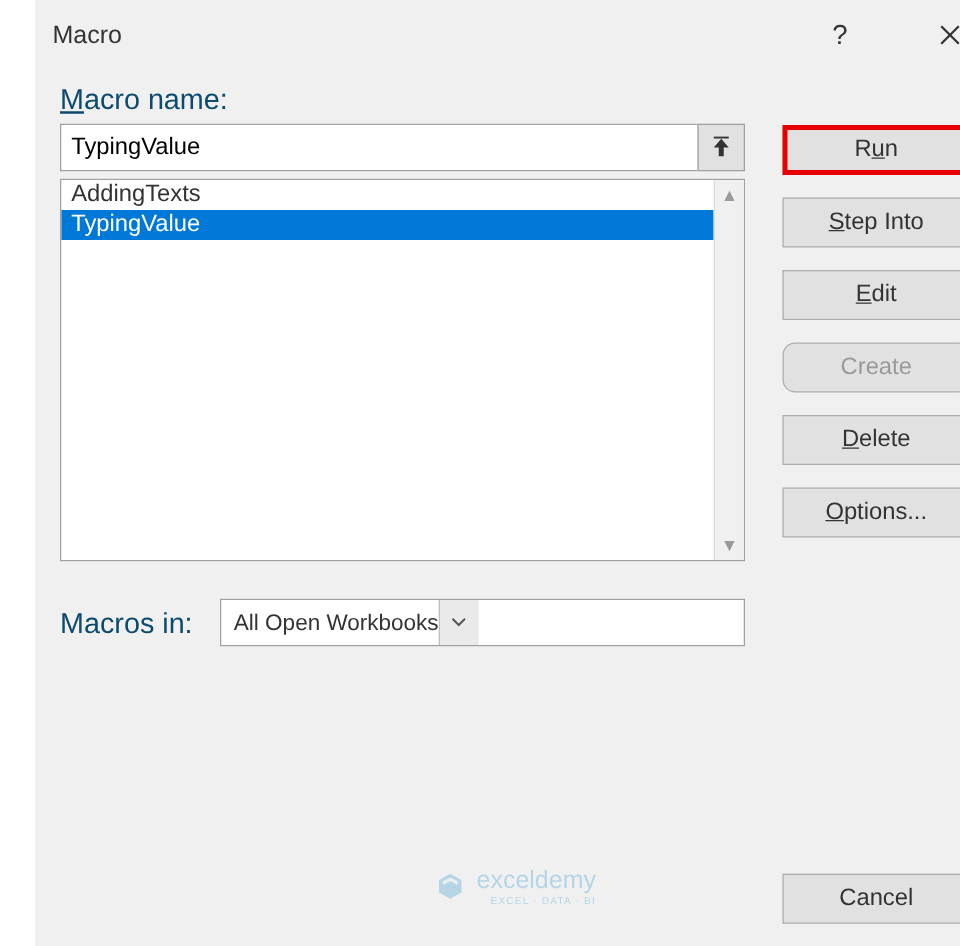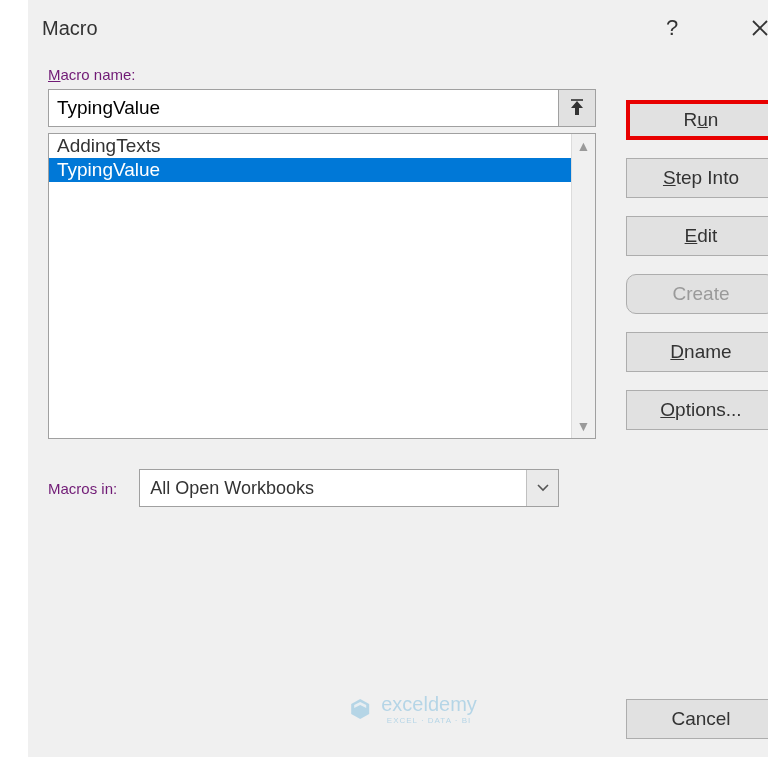--- a/index.html
+++ b/index.html
@@ -41,22 +41,22 @@
     color: #333;
   }
   .titlebar .help-btn { font-size: 22px; font-weight: 500; margin-right: 44px;}
   .titlebar .close-btn { font-size: 24px; }
   .content {
     flex: 1;
     padding: 14px 20px 10px 20px;
     position: relative;
   }
   .label {
-    font-size: 15px;
-    color: #701a75;
+    font-size: 23px;
+    color: #0c4a6e;
     margin-bottom: 6px;
   }
   .row-top {
     display: flex;
     gap: 30px;
   }
   .left-col {
     flex: 1;
   }
   .right-col {
@@ -152,21 +152,20 @@
   }
   .macros-in-row .label { margin-bottom: 0; }
   .select {
     flex: 1;
     max-width: 420px;
     height: 38px;
     border: 1px solid #a0a0a0;
     background: #fff;
     display: flex;
     align-items: center;
-    justify-content: space-between;
     padding: 0 0 0 10px;
   }
   .select-arrow {
     width: 32px;
     height: 100%;
     border-left: 1px solid #c0c0c0;
     background: #eaeaea;
     display: flex;
     align-items: center;
     justify-content: center;
@@ -193,21 +192,21 @@
     align-items: center;
     gap: 8px;
     opacity: 0.35;
     color: #4aa5d6;
     font-size: 20px;
   }
   .watermark-sub {
     font-size: 8px;
     letter-spacing: 1px;
     color: #4aa5d6;
-    text-align: center;
+    text-align: right;
   }
   .watermark svg { display: block; }
   .u { text-decoration: underline; }
 </style>
 </head>
 <body>
 
 <div class="window">
 
   <div class="titlebar">
@@ -273,21 +272,21 @@
             <span class="u">S</span>
             <span>tep Into</span>
           </div>
         <div class="btn">
             <span class="u">E</span>
             <span>dit</span>
           </div>
         <div class="btn disabled">Create</div>
         <div class="btn">
             <span class="u">D</span>
-            <span>name</span>
+            <span>elete</span>
           </div>
         <div class="btn">
             <span class="u">O</span>
             <span>ptions...</span>
           </div>
       </div>
 
     </div>
 
     <div class="watermark">

